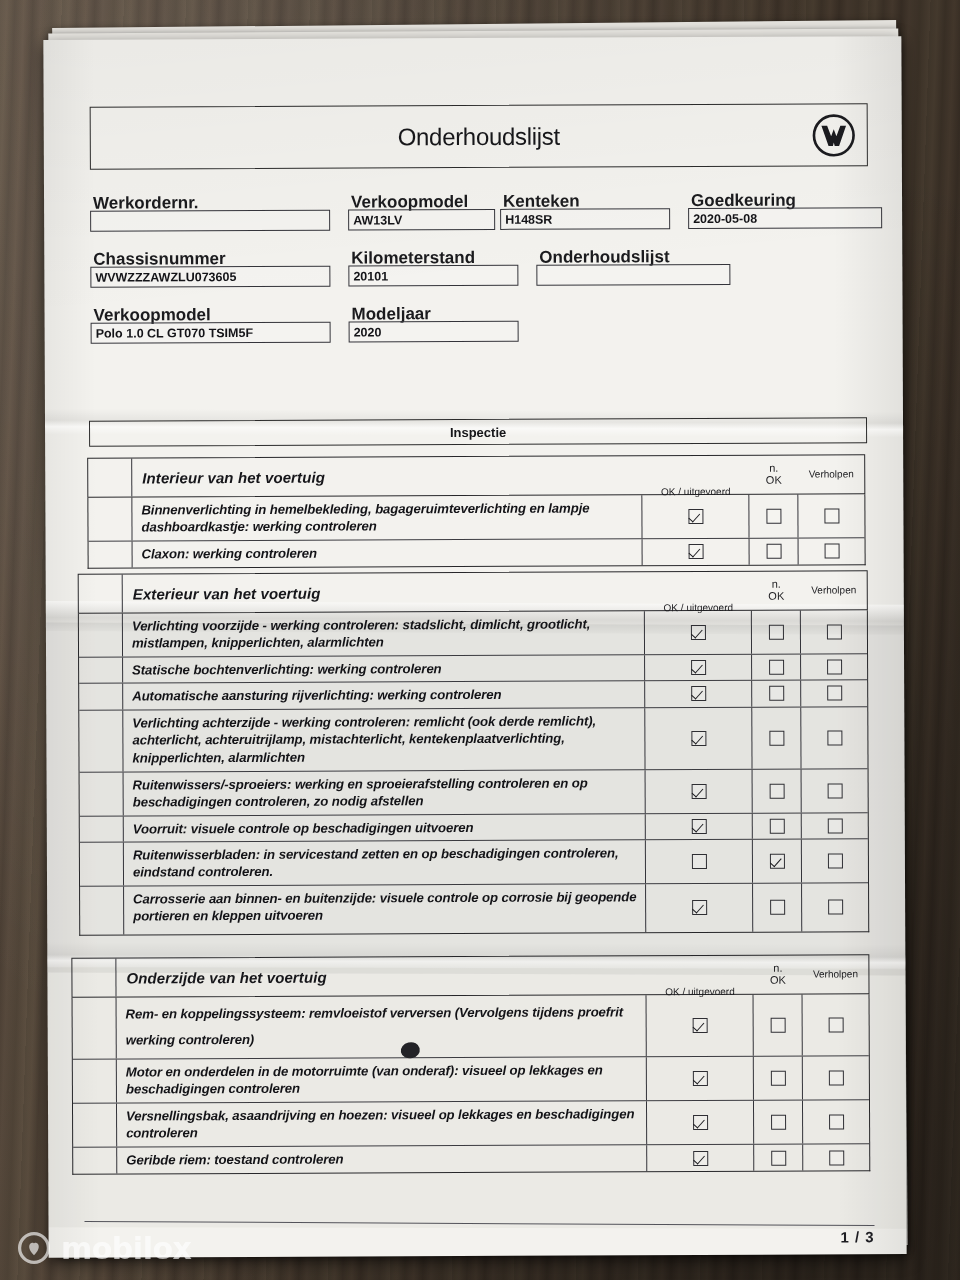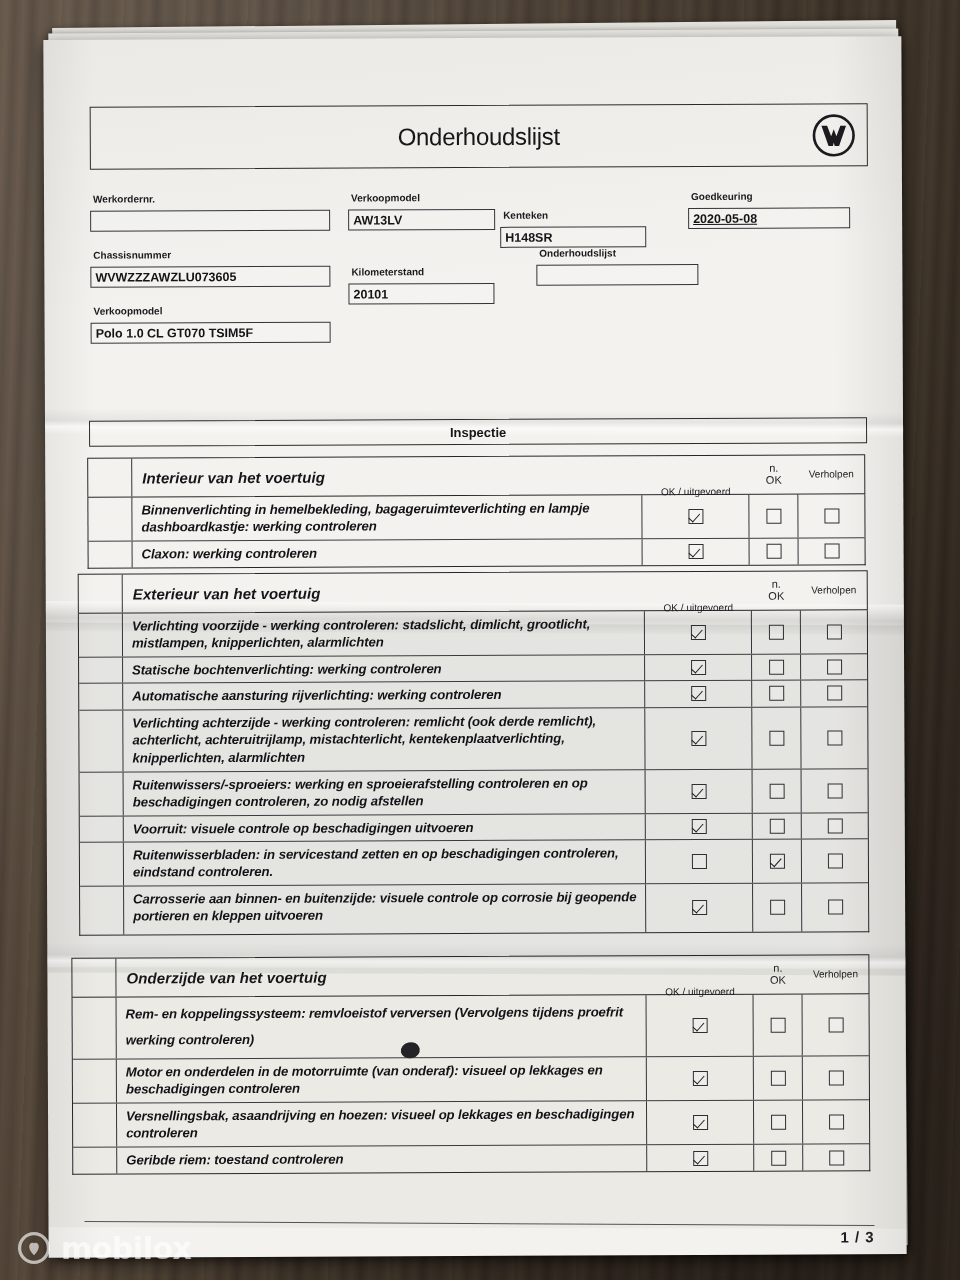--- a/index.html
+++ b/index.html
@@ -144,26 +144,26 @@
     width: 778px; height: 158px;
   }
   .frow {
     position: absolute;
     left: 0; width: 778px; height: 52px;
     display: flex;
   }
   .fcell { position: relative; height: 52px; }
   .fcell.c1 { width: 258px; }
   .fcell.c2 { width: 152px; }
-  .fcell.c3 { width: 188px; margin-top: 18px; }
+  .fcell.c3 { width: 188px; }
   .fcell.c4 { width: 180px; }
   .flabel {
     position: absolute;
     left: 3px; top: 0;
-    font-size: 10px;
+    font-size: 17px;
     font-weight: bold;
     color: #1b1b1e;
     white-space: nowrap;
   }
   .finput {
     position: absolute;
     left: 0; top: 17px;
     height: 21px;
     border: 1.4px solid #34343a;
     box-sizing: border-box;
@@ -172,22 +172,22 @@
     padding-left: 4px;
     font-size: 12.5px;
     font-weight: bold;
     color: #141418;
     background: rgba(255,255,255,0.12);
     white-space: nowrap;
     overflow: hidden;
   }
   .fcell.c1 .finput { width: 240px; }
   .fcell.c2 .finput { width: 147px; }
-  .fcell.c3 .finput { width: 146px; }
-  .fcell.c4 .finput { width: 162px; text-decoration: underline; }
+  .fcell.c3 .finput { width: 170px; }
+  .fcell.c4 .finput { width: 194px; }
 
   
   #inspectie-bar {
     position: absolute;
     left: 44px; top: 381px;
     width: 778px; height: 26px;
     display: flex;
     align-items: center;
     justify-content: center;
   }
@@ -394,20 +394,24 @@
           <div class="flabel">Onderhoudslijst</div>
           <div class="finput"></div>
         </div>
       </div>
 
       <div class="frow" style="top:112px;">
         <div class="fcell c1">
           <div class="flabel">Verkoopmodel</div>
           <div class="finput">Polo 1.0 CL GT070 TSIM5F</div>
         </div>
+        <div class="fcell c3">
+          <div class="flabel">Modeljaar</div>
+          <div class="finput">2020</div>
+        </div>
       </div>
 
     </div>
 
     <div id="inspectie-bar" class="bx">
       <span class="t">Inspectie</span>
     </div>
 
     <div class="section" id="sec-0" style="left:42px; top:418px; width:778px;">
       <div class="sec-head">

